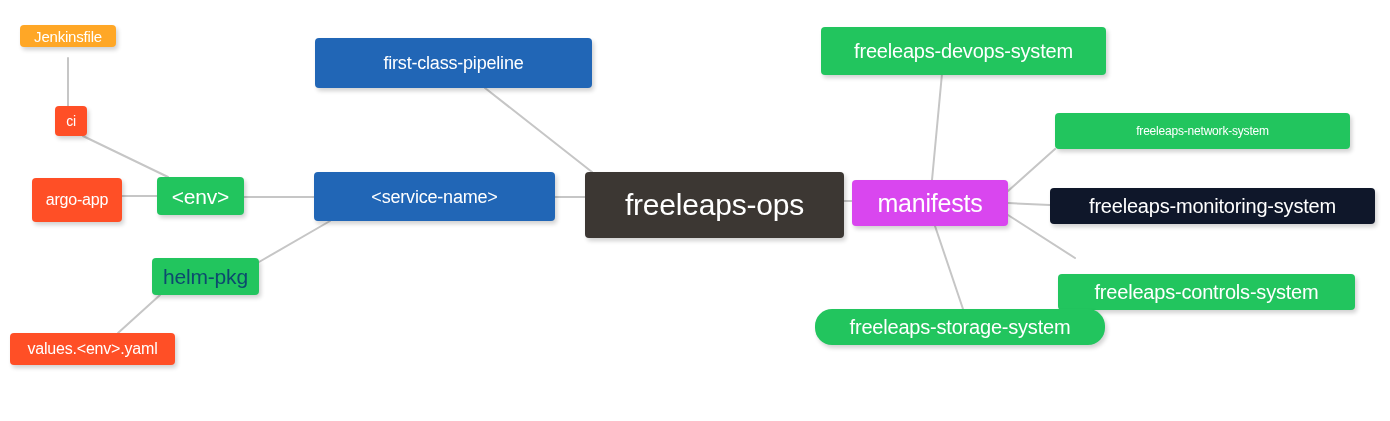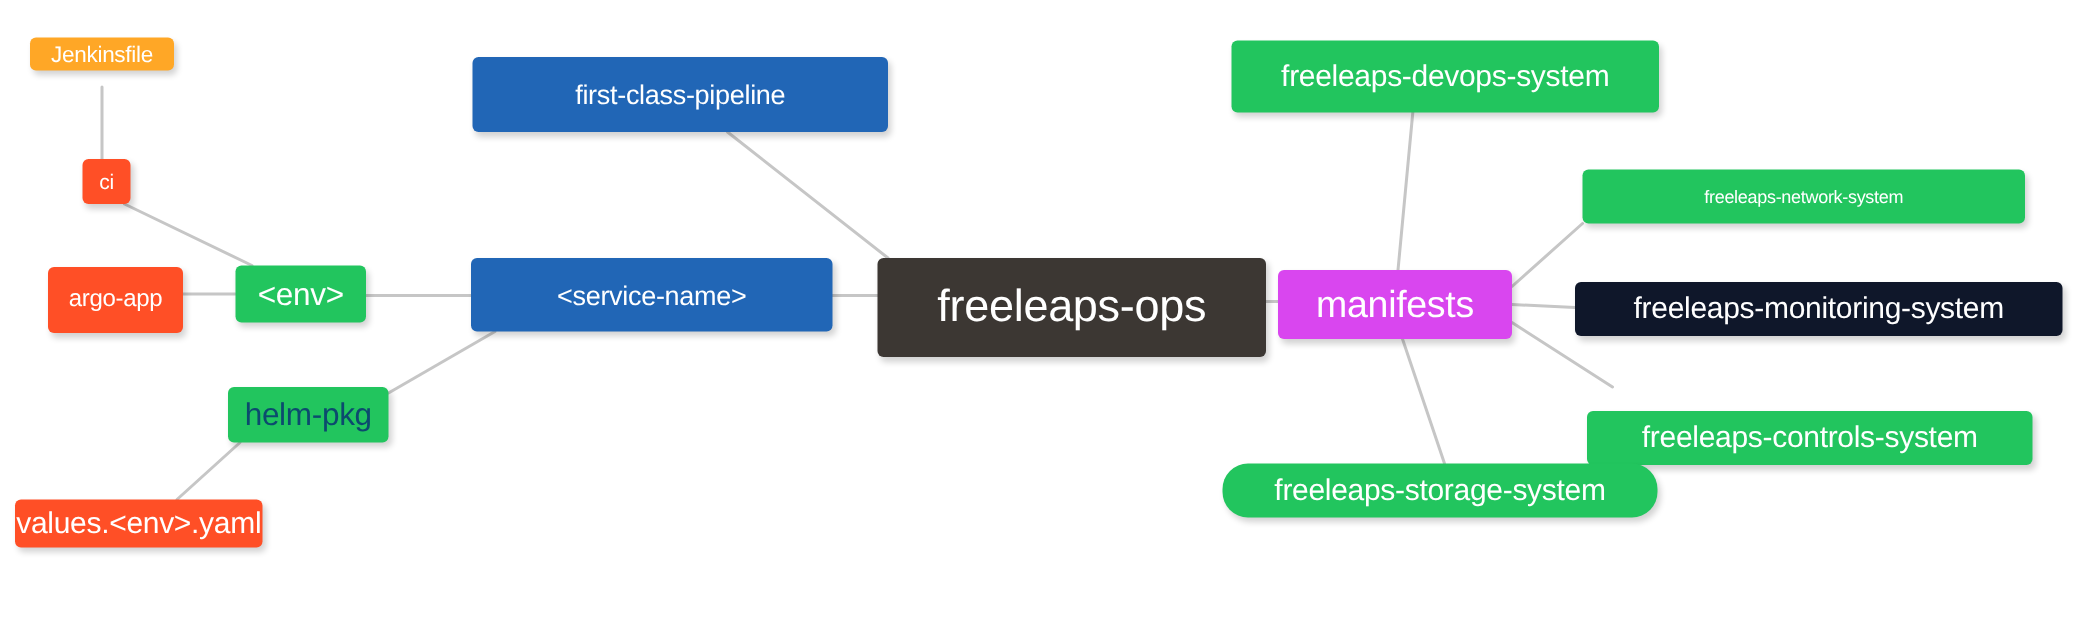--- a/index.html
+++ b/index.html
@@ -81,21 +81,21 @@
       </div>
       <div class="node" style="left: 20px; top: 25px; width: 96px; height: 22px; background: rgb(255, 167, 38); font-size: 15px; color: rgb(255, 255, 255);">
         <span class="node-label">Jenkinsfile</span>
       </div>
       <div class="node" style="left: 55px; top: 106px; width: 32px; height: 30px; background: rgb(255, 79, 38); font-size: 14px; color: rgb(255, 255, 255); text-align: right;">
         <span class="node-label">ci</span>
       </div>
       <div class="node" style="left: 32px; top: 178px; width: 90px; height: 44px; background: rgb(255, 79, 38); font-size: 16px; color: rgb(255, 255, 255);">
         <span class="node-label">argo-app</span>
       </div>
-      <div class="node" style="left: 10px; top: 333px; width: 165px; height: 32px; background: rgb(255, 79, 38); font-size: 20px; color: rgb(255, 255, 255);">
+      <div class="node" style="left: 10px; top: 333px; width: 165px; height: 32px; background: rgb(255, 79, 38); font-size: 16px; color: rgb(255, 255, 255);">
         <span class="node-label">values.&lt;env&gt;.yaml</span>
       </div>
       <div class="node" style="left: 821px; top: 27px; width: 285px; height: 48px; background: rgb(34, 197, 94); font-size: 20px; color: rgb(255, 255, 255);">
         <span class="node-label">freeleaps-devops-system</span>
       </div>
       <div class="node" style="left: 1055px; top: 113px; width: 295px; height: 36px; background: rgb(34, 197, 94); font-size: 12px; color: rgb(255, 255, 255);">
         <span class="node-label">freeleaps-network-system</span>
       </div>
       <div class="node" style="left: 1050px; top: 188px; width: 325px; height: 36px; background: #0f172a; font-size: 20px; color: rgb(255, 255, 255); text-align: center;">
         <span class="node-label">freeleaps-monitoring-system</span>

